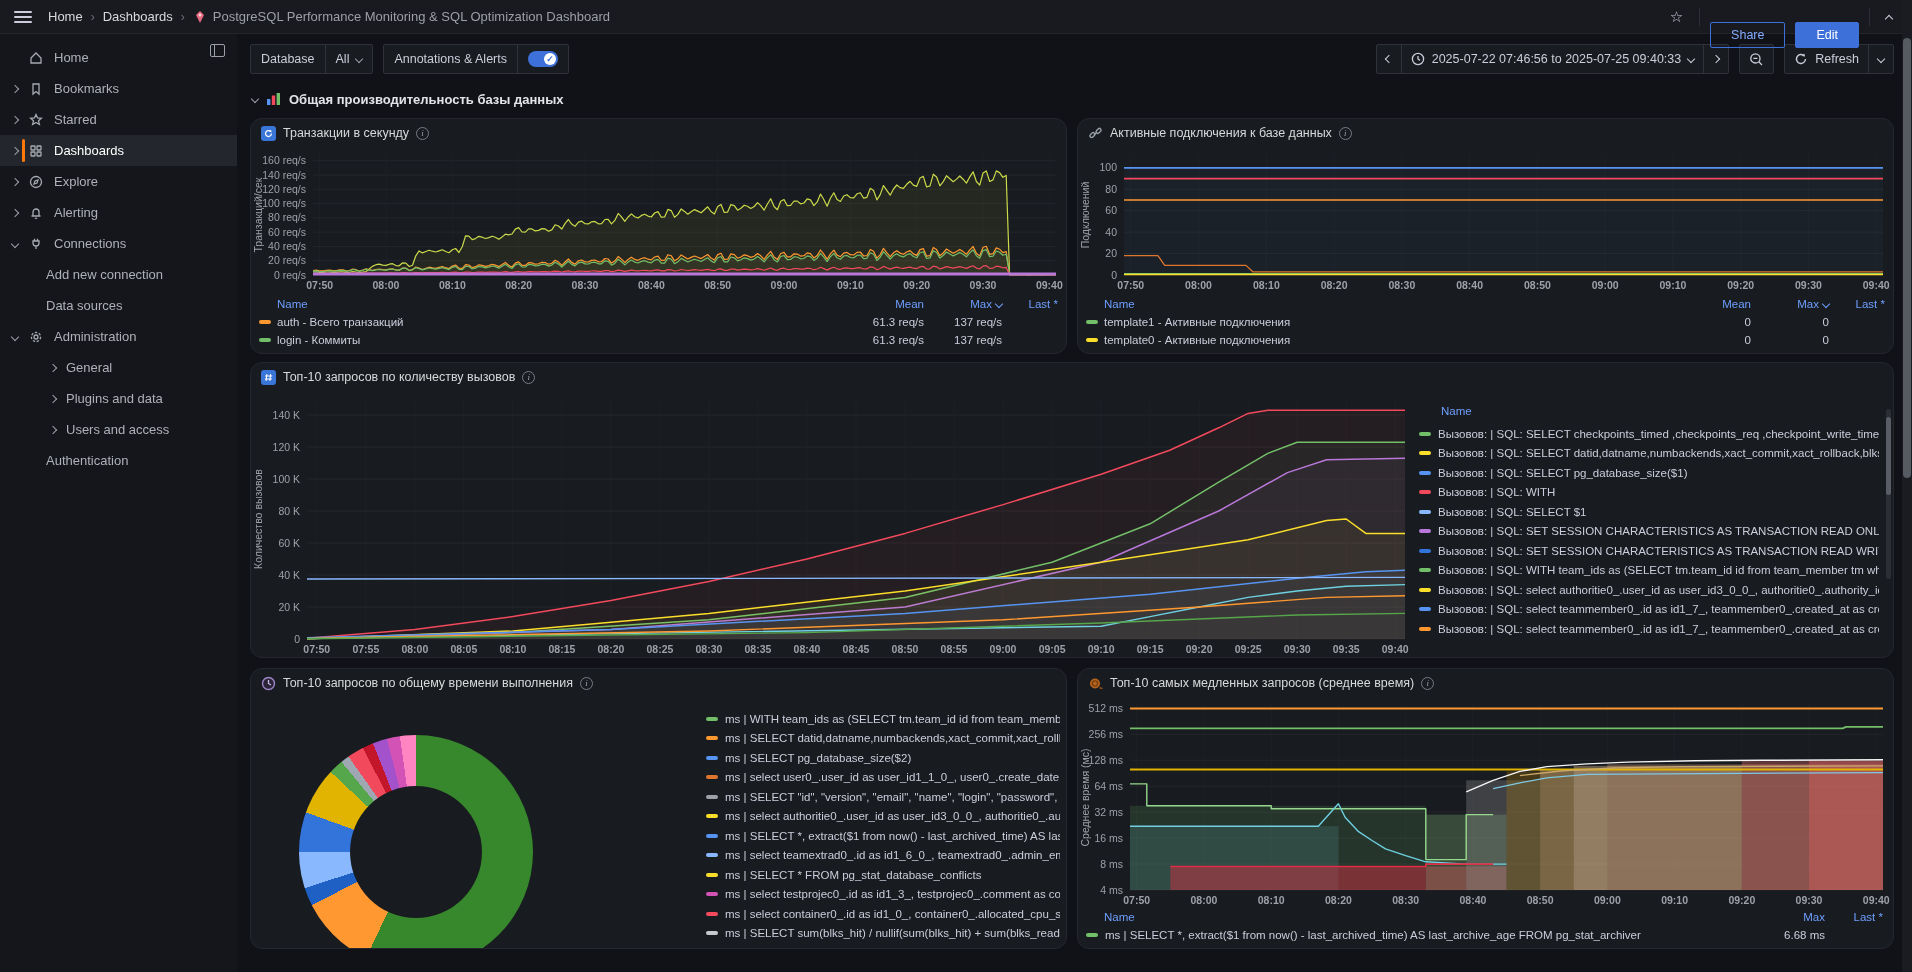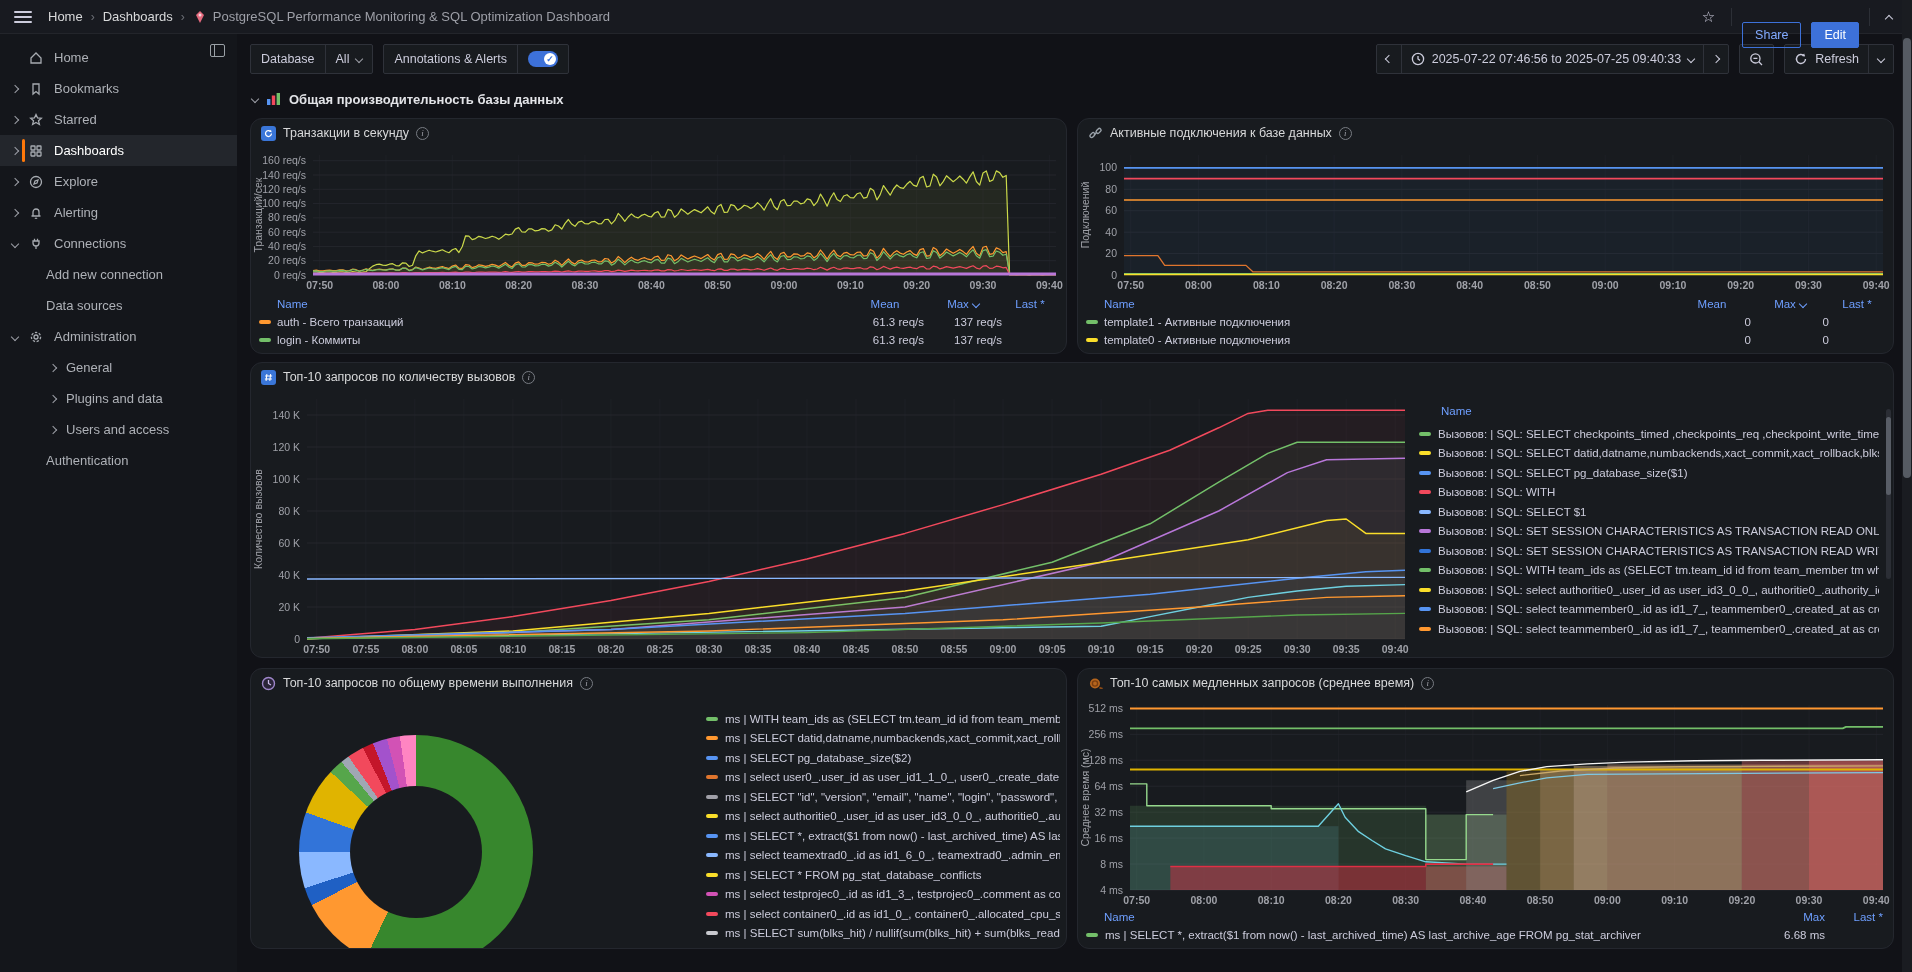--- a/index.html
+++ b/index.html
@@ -9,21 +9,21 @@
   .topnav{position:absolute;left:0;top:0;right:0;height:34px;background:#181a20;border-bottom:1px solid #23252b;
     display:flex;align-items:center;padding:0 14px;z-index:30;}
   .burger{width:18px;height:12px;display:flex;flex-direction:column;justify-content:space-between;cursor:pointer;margin-right:16px;}
   .burger i{height:2px;background:#ccccdc;border-radius:1px;}
   .crumb{font-size:13px;color:#d8d9da;font-weight:500;}
   .crumb-sep{color:#6c6f76;margin:0 8px;font-size:12px;}
   .crumb-title{font-size:13px;color:#9d9fa7;display:flex;align-items:center;gap:6px;}
   .nav-right{margin-left:auto;display:flex;align-items:center;gap:10px;}
   .iconbtn{background:none;border:none;color:#ccccdc;font-size:15px;cursor:pointer;padding:2px 6px;}
   .vdiv{width:1px;height:18px;background:#2c2f36;}
-  .btn{font-family:inherit;font-size:12.5px;font-weight:500;border-radius:2px;padding:5px 12px;cursor:pointer;margin-top:37px;}
+  .btn{font-family:inherit;font-size:12.5px;font-weight:500;border-radius:2px;padding:5px 20px;cursor:pointer;margin-top:37px;}
   .btn-outline{background:transparent;border:1px solid #3d71d9;color:#82aaff;}
   .btn-primary{background:#3d71d9;border:1px solid #3d71d9;color:#fff;}
   .ch{display:inline-block;width:6px;height:6px;border-right:1.6px solid #9d9fa7;border-bottom:1.6px solid #9d9fa7;}
   .ch.r{transform:rotate(-45deg);} .ch.d{transform:rotate(45deg);} .ch.u{transform:rotate(-135deg);} .ch.l{transform:rotate(135deg);}
   .ch.lt{border-color:#ccccdc;}
   
   .sidebar{position:absolute;left:0;top:34px;width:237px;bottom:0;background:#14161b;padding-top:8px;z-index:20;}
   .dockbtn{position:absolute;top:10px;right:12px;width:15px;height:13px;border:1.4px solid #9aa0a6;border-radius:2px;cursor:pointer;}
   .dockbtn:before{content:"";position:absolute;left:3px;top:0;bottom:0;width:1.4px;background:#9aa0a6;}
   .side-item{position:relative;display:flex;align-items:center;height:31px;padding:0 10px 0 8px;font-size:13px;color:#aeb1b7;cursor:pointer;}
@@ -60,21 +60,21 @@
     text-align:center;font-style:italic;font-family:"Liberation Serif",serif;cursor:pointer;flex:none;}
   .h-tps{height:236px;} .h-calls{height:296px;margin-bottom:10px;} .row3{height:281px;}
   .chart{position:relative;width:100%;}
   .chart svg{position:absolute;inset:0;}
   
   .ltable{flex:1;overflow:hidden;padding:2px 8px 0 8px;font-size:11.5px;}
   .lgrid{display:grid;grid-template-columns:1fr 78px 78px 56px;align-items:center;height:18px;}
   .lgrid.hdr{color:#6e9fff;font-weight:500;}
   .lgrid .nm{display:flex;align-items:center;gap:6px;overflow:hidden;white-space:nowrap;cursor:pointer;}
   .lgrid .v{text-align:right;color:#ccccdc;}
-  .lgrid.hdr .v{color:#6e9fff;display:flex;justify-content:center;align-items:center;gap:4px;}
+  .lgrid.hdr .v{color:#6e9fff;display:flex;justify-content:flex-end;align-items:center;gap:4px;}
   .sw{width:12px;height:4px;border-radius:2px;flex:none;}
   .namepad{padding-left:18px;}
   
   .calls-body{flex:1;display:flex;overflow:hidden;}
   .calls-chart{flex:1;position:relative;}
   .calls-legend{width:478px;flex:none;padding:14px 14px 0 4px;overflow:hidden;position:relative;font-size:11.5px;}
   .cl-hdr{color:#6e9fff;font-weight:500;height:19px;padding-left:22px;}
   .cl-row{display:flex;align-items:center;gap:7px;height:19.5px;white-space:nowrap;overflow:hidden;cursor:pointer;color:#ccccdc;}
   .legend-scroll{position:absolute;right:2px;top:18px;width:5px;height:170px;background:#2b2e35;border-radius:3px;}
   .legend-scroll i{position:absolute;left:0;right:0;top:8px;height:78px;background:#585d66;border-radius:3px;display:block;}

